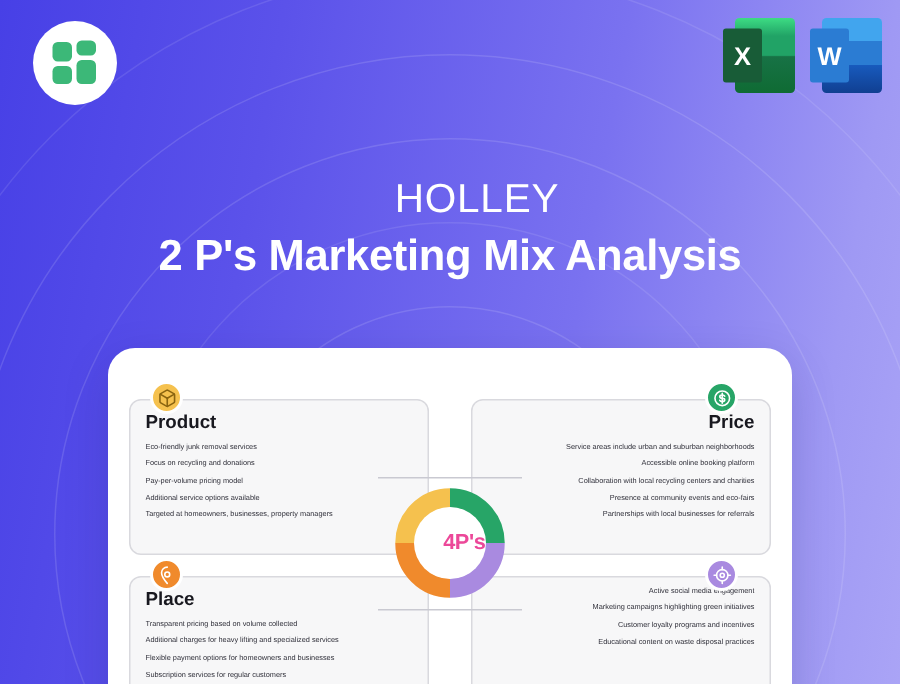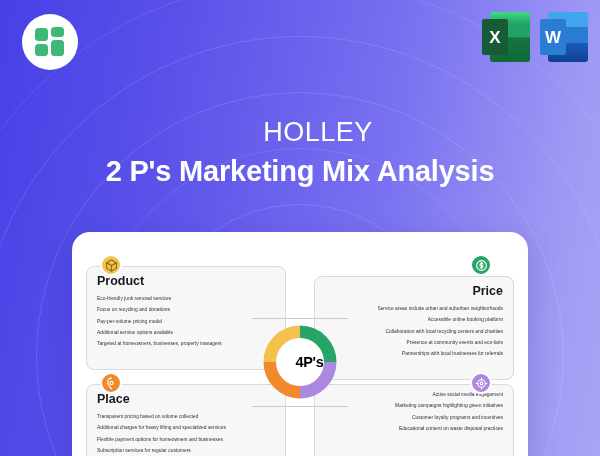--- a/index.html
+++ b/index.html
@@ -65,21 +65,21 @@
     position:absolute; left:72px; top:232px; width:456px; height:260px;
     background:#ffffff; border-radius:18px; z-index:4;
     box-shadow:0 10px 30px rgba(30,20,100,0.18);
   }
 
   .quad {
     position:absolute; width:200px; height:104px;
     background:#f7f7f8; border:1px solid #d9d9de; border-radius:8px;
   }
   .q-product   { left:14px;  top:34px; }
-  .q-price     { left:242px; top:44px; }
+  .q-price     { left:242px; top:34px; }
   .q-place     { left:14px;  top:152px; }
   .q-promotion { left:242px; top:152px; }
 
   .q-title { font-size:12.5px; font-weight:bold; color:#18181f; padding:8px 10px 0 10px; line-height:1.1; }
   .q-right .q-title { text-align:right; }
   .q-list { list-style:none; padding:4px 10px 0 10px; }
   .q-list li { font-size:4.9px; color:#30303a; line-height:2.32; white-space:nowrap; overflow:hidden; }
   .q-right .q-list li { text-align:right; }
 
   
@@ -97,21 +97,21 @@
   
   #donut {
     position:absolute; left:50%; top:50%; transform:translate(-50%,-50%);
     width:74px; height:74px; z-index:8;
   }
   #donut .hole {
     position:absolute; left:13px; top:13px; width:48px; height:48px;
     background:#ffffff; border-radius:50%;
     display:flex; align-items:center; justify-content:center;
   }
-  #donut .hole span { font-size:14.5px; font-weight:bold; color:#000000; letter-spacing:-0.3px;margin-left:19px; }
+  #donut .hole span { font-size:14.5px; font-weight:bold; color:#ec4899; letter-spacing:-0.3px;margin-left:19px; }
 
   
   .conn { position:absolute; background:#c9c9d1; z-index:3; }
   .conn-h { height:1px; }
   .conn-v { width:1px; }
 </style>
 </head>
 <body>
 
 <div id="bg">

